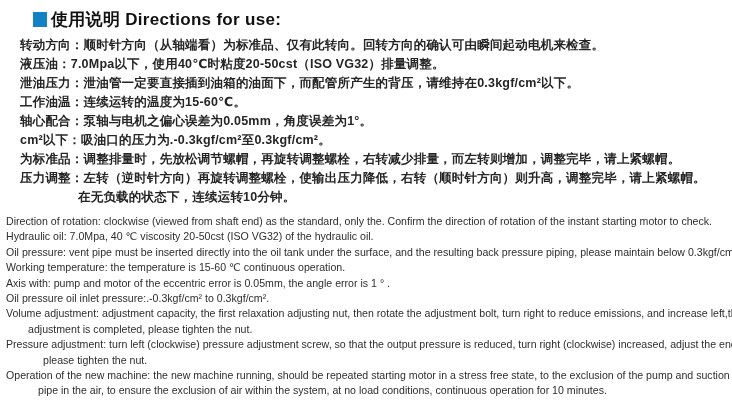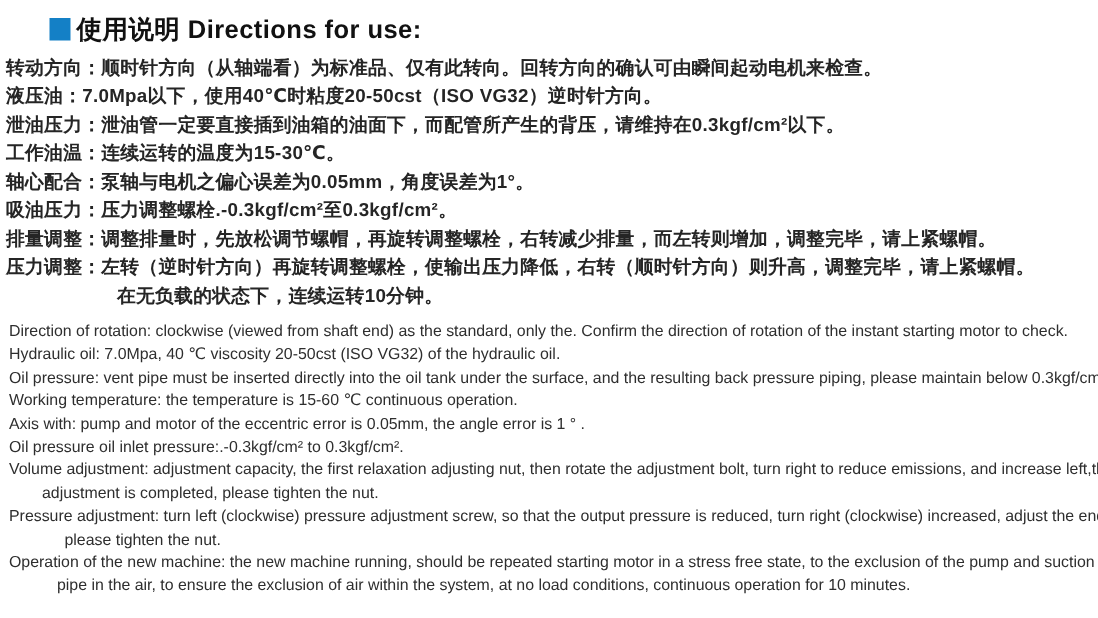--- a/index.html
+++ b/index.html
@@ -29,21 +29,21 @@
   }
   .page-title {
     font-size: 17px;
     font-weight: bold;
     color: #111111;
     letter-spacing: 0.3px;
     white-space: nowrap;
   }
   .zh-section { margin-top: 2px; }
   .zh {
-    padding-left: 4px;
+    padding-left: 20px;
     font-size: 12.5px;
     font-weight: bold;
     color: #252525;
     line-height: 19px;
     white-space: nowrap;
     letter-spacing: 0.2px;
   }
   .zh.cont-zh { padding-left: 78px; }
   .en-section { margin-top: 7px; }
   .en {
@@ -63,26 +63,26 @@
 
 <div class="page">
 
   <div class="title-row">
     <span class="bullet" style="background: rgb(20, 128, 198);"></span>
     <h1 class="page-title">使用说明 Directions for use:</h1>
   </div>
 
   <div class="zh-section">
     <p class="zh">转动方向：顺时针方向（从轴端看）为标准品、仅有此转向。回转方向的确认可由瞬间起动电机来检查。</p>
-    <p class="zh">液压油：7.0Mpa以下，使用40℃时粘度20-50cst（ISO VG32）逆时针方向。</p>
+    <p class="zh">液压油：7.0Mpa以下，使用40℃时粘度20-50cst（ISO VG32）排量调整。</p>
     <p class="zh">泄油压力：泄油管一定要直接插到油箱的油面下，而配管所产生的背压，请维持在0.3kgf/cm²以下。</p>
-    <p class="zh">工作油温：连续运转的温度为15-30℃。</p>
+    <p class="zh">工作油温：连续运转的温度为15-60℃。</p>
     <p class="zh">轴心配合：泵轴与电机之偏心误差为0.05mm，角度误差为1°。</p>
-    <p class="zh">吸油压力：压力调整螺栓.-0.3kgf/cm²至0.3kgf/cm²。</p>
-    <p class="zh">排量调整：调整排量时，先放松调节螺帽，再旋转调整螺栓，右转减少排量，而左转则增加，调整完毕，请上紧螺帽。</p>
+    <p class="zh">cm²以下：吸油口的压力为.-0.3kgf/cm²至0.3kgf/cm²。</p>
+    <p class="zh">为标准品：调整排量时，先放松调节螺帽，再旋转调整螺栓，右转减少排量，而左转则增加，调整完毕，请上紧螺帽。</p>
     <p class="zh">压力调整：左转（逆时针方向）再旋转调整螺栓，使输出压力降低，右转（顺时针方向）则升高，调整完毕，请上紧螺帽。</p>
     <p class="zh cont-zh">在无负载的状态下，连续运转10分钟。</p>
   </div>
 
   <div class="en-section">
     <p class="en">Direction of rotation: clockwise (viewed from shaft end) as the standard, only the. Confirm the direction of rotation of  the instant starting motor to check.</p>
     <p class="en">Hydraulic oil: 7.0Mpa, 40 ℃ viscosity 20-50cst (ISO VG32) of the hydraulic oil.</p>
     <p class="en">Oil pressure: vent pipe must be inserted directly into the oil tank under the surface, and the resulting back pressure piping, please maintain below 0.3kgf/cm².</p>
     <p class="en">Working temperature: the temperature is 15-60 ℃ continuous operation.</p>
     <p class="en">Axis with: pump and motor of the eccentric error is 0.05mm, the angle error is 1 ° .</p>

